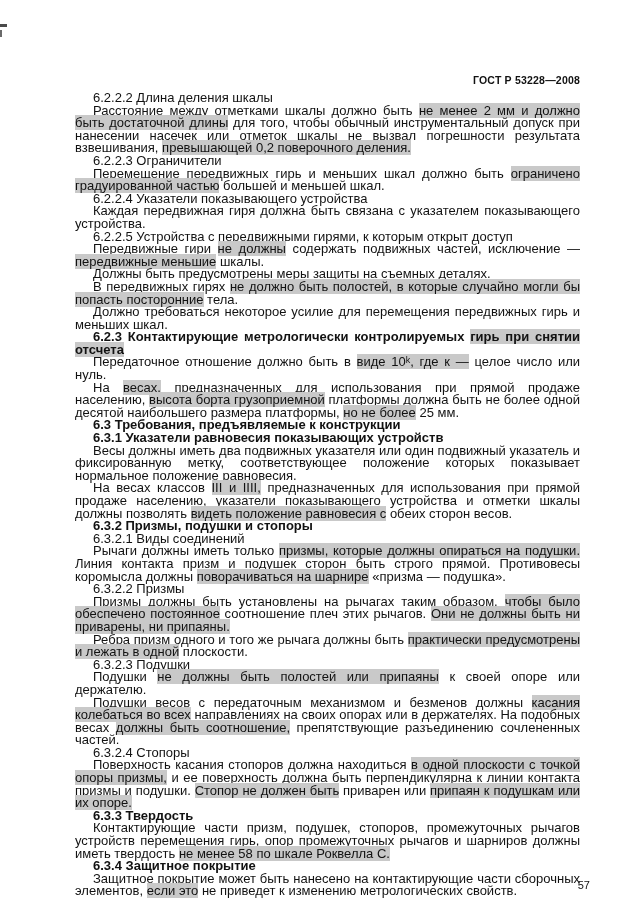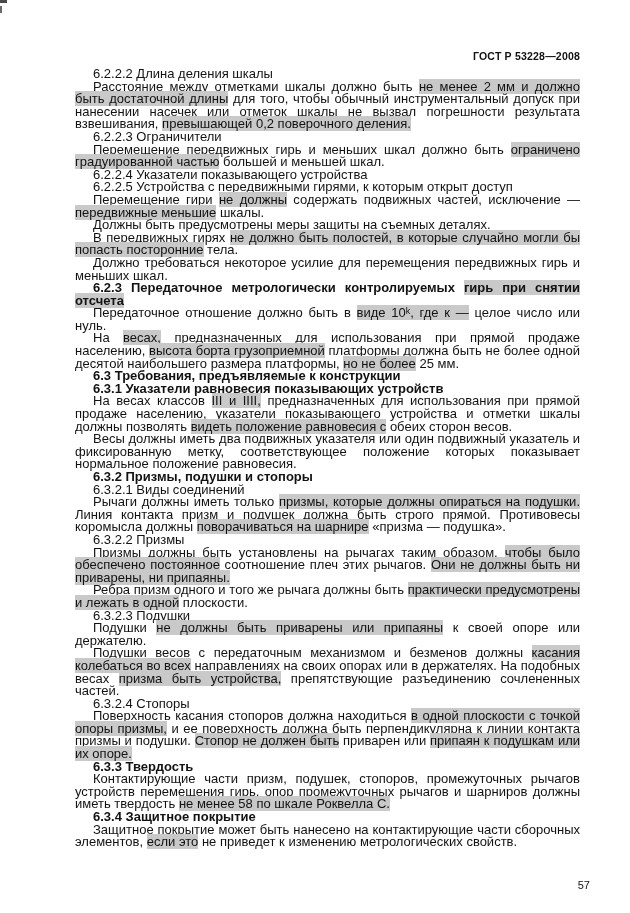--- a/index.html
+++ b/index.html
@@ -5,21 +5,21 @@
   html, body { margin: 0; padding: 0; }
   body {
     width: 630px;
     height: 913px;
     background: #ffffff;
     position: relative;
     overflow: hidden;
     font-family: "Liberation Sans", "DejaVu Sans", sans-serif;
     color: #121212;
   }
-  .page { position: absolute; inset: 0; background: #ffffff; }
+  .page { position: absolute; inset: 0; background: #ffffff; margin-top: 24px; }
 
   .scan-mark {
     position: absolute;
     top: 0; left: 0;
     width: 7px; height: 3px;
     background: #4a4a4a;
   }
   .scan-mark2 {
     position: absolute;
     top: 6px; left: 0;
@@ -76,41 +76,42 @@
   <div class="doc-header">
     <span>ГОСТ Р 53228—2008</span>
   </div>
 
   <div class="doc-body">
       <p class="para"><span>6.2.2.2 Длина деления шкалы</span></p>
       <p class="para"><span>Расстояние между отметками шкалы должно быть </span><span class="hl">не менее 2 мм и должно быть достаточной длины</span><span> для того, чтобы обычный инструментальный допуск при нанесении насечек или отметок шкалы не вызвал погрешности результата взвешивания, </span><span class="hl">превышающей 0,2 поверочного деления.</span></p>
       <p class="para"><span>6.2.2.3 Ограничители</span></p>
       <p class="para"><span>Перемещение передвижных гирь и меньших шкал должно быть </span><span class="hl">ограничено градуированной частью</span><span> большей и меньшей шкал.</span></p>
       <p class="para"><span>6.2.2.4 Указатели показывающего устройства</span></p>
+      <p class="para"><span>Каждая передвижная гиря должна быть связана с указателем показывающего устройства.</span></p>
       <p class="para"><span>6.2.2.5 Устройства с передвижными гирями, к которым открыт доступ</span></p>
-      <p class="para"><span>Перемещение гири </span><span class="hl">не должны</span><span> содержать подвижных частей, исключение — </span><span class="hl">передвижные меньшие</span><span> шкалы.</span></p>
+      <p class="para"><span>Передвижные гири </span><span class="hl">не должны</span><span> содержать подвижных частей, исключение — </span><span class="hl">передвижные меньшие</span><span> шкалы.</span></p>
       <p class="para"><span>Должны быть предусмотрены меры защиты на съемных деталях.</span></p>
       <p class="para"><span>В передвижных гирях </span><span class="hl">не должно быть полостей, в которые случайно могли бы попасть посторонние</span><span> тела.</span></p>
       <p class="para"><span>Должно требоваться некоторое усилие для перемещения передвижных гирь и меньших шкал.</span></p>
-      <p class="para bold"><span>6.2.3 Передаточное метрологически контролируемых </span><span class="hl">гирь при снятии отсчета</span></p>
+      <p class="para bold"><span>6.2.3 Контактирующие метрологически контролируемых </span><span class="hl">гирь при снятии отсчета</span></p>
       <p class="para"><span>Передаточное отношение должно быть в </span><span class="hl">виде 10ᵏ, где к —</span><span> целое число или нуль.</span></p>
       <p class="para"><span>На </span><span class="hl">весах,</span><span> предназначенных для использования при прямой продаже населению, </span><span class="hl">высота борта грузоприемной</span><span> платформы должна быть не более одной десятой наибольшего размера платформы, </span><span class="hl">но не более</span><span> 25 мм.</span></p>
       <p class="para bold"><span>6.3 Требования, предъявляемые к конструкции</span></p>
       <p class="para bold"><span>6.3.1 Указатели равновесия показывающих устройств</span></p>
+      <p class="para"><span>Весы должны иметь два подвижных указателя или один подвижный указатель и фиксированную метку, соответствующее положение которых показывает нормальное положение равновесия.</span></p>
       <p class="para"><span>На весах классов </span><span class="hl">III и IIII,</span><span> предназначенных для использования при прямой продаже населению, указатели показывающего устройства и отметки шкалы должны позволять </span><span class="hl">видеть положение равновесия с</span><span> обеих сторон весов.</span></p>
-      <p class="para"><span>Весы должны иметь два подвижных указателя или один подвижный указатель и фиксированную метку, соответствующее положение которых показывает нормальное положение равновесия.</span></p>
       <p class="para bold"><span>6.3.2 Призмы, подушки и стопоры</span></p>
       <p class="para"><span>6.3.2.1 Виды соединений</span></p>
-      <p class="para"><span>Рычаги должны иметь только </span><span class="hl">призмы, которые должны опираться на подушки.</span><span> Линия контакта призм и подушек должна быть строго прямой. Противовесы коромысла должны </span><span class="hl">поворачиваться на шарнире</span><span> «призма — подушка».</span></p>
+      <p class="para"><span>Рычаги должны иметь только </span><span class="hl">призмы, которые должны опираться на подушки.</span><span> Линия контакта призм и подушек сторон быть строго прямой. Противовесы коромысла должны </span><span class="hl">поворачиваться на шарнире</span><span> «призма — подушка».</span></p>
       <p class="para"><span>6.3.2.2 Призмы</span></p>
       <p class="para"><span>Призмы должны быть установлены на рычагах таким образом, </span><span class="hl">чтобы было обеспечено постоянное</span><span> соотношение плеч этих рычагов. </span><span class="hl">Они не должны быть ни приварены, ни припаяны.</span></p>
       <p class="para"><span>Ребра призм одного и того же рычага должны быть </span><span class="hl">практически предусмотрены и лежать в одной</span><span> плоскости.</span></p>
       <p class="para"><span>6.3.2.3 Подушки</span></p>
-      <p class="para"><span>Подушки </span><span class="hl">не должны быть приварены или припаяны</span><span> к своей опоре или держателю.</span></p>
-      <p class="para"><span>Подушки весов с передаточным механизмом и безменов должны </span><span class="hl">касания колебаться во всех</span><span> направлениях на своих опорах или в держателях. На подобных весах </span><span class="hl">призма быть устройства,</span><span> препятствующие разъединению сочлененных частей.</span></p>
+      <p class="para"><span>Подушки </span><span class="hl">не должны быть полостей или припаяны</span><span> к своей опоре или держателю.</span></p>
+      <p class="para"><span>Подушки весов с передаточным механизмом и безменов должны </span><span class="hl">касания колебаться во всех</span><span> направлениях на своих опорах или в держателях. На подобных весах </span><span class="hl">должны быть соотношение,</span><span> препятствующие разъединению сочлененных частей.</span></p>
       <p class="para"><span>6.3.2.4 Стопоры</span></p>
       <p class="para"><span>Поверхность касания стопоров должна находиться </span><span class="hl">в одной плоскости с точкой опоры призмы,</span><span> и ее поверхность должна быть перпендикулярна к линии контакта призмы и подушки. </span><span class="hl">Стопор не должен быть</span><span> приварен или </span><span class="hl">припаян к подушкам или их опоре.</span></p>
       <p class="para bold"><span>6.3.3 Твердость</span></p>
       <p class="para"><span>Контактирующие части призм, подушек, стопоров, промежуточных рычагов устройств перемещения гирь, опор промежуточных рычагов и шарниров должны иметь твердость </span><span class="hl">не менее 58 по шкале Роквелла С.</span></p>
       <p class="para bold"><span>6.3.4 Защитное покрытие</span></p>
       <p class="para"><span>Защитное покрытие может быть нанесено на контактирующие части сборочных элементов, </span><span class="hl">если это</span><span> не приведет к изменению метрологических свойств.</span></p>
     </div>
 
   <div class="doc-footer">
     <span>57</span>

